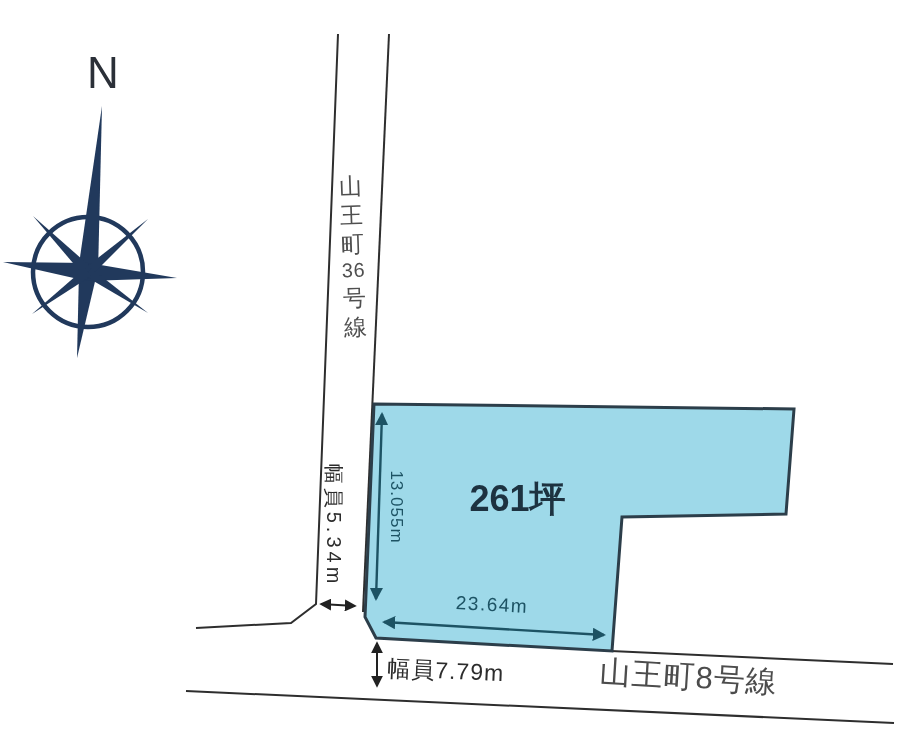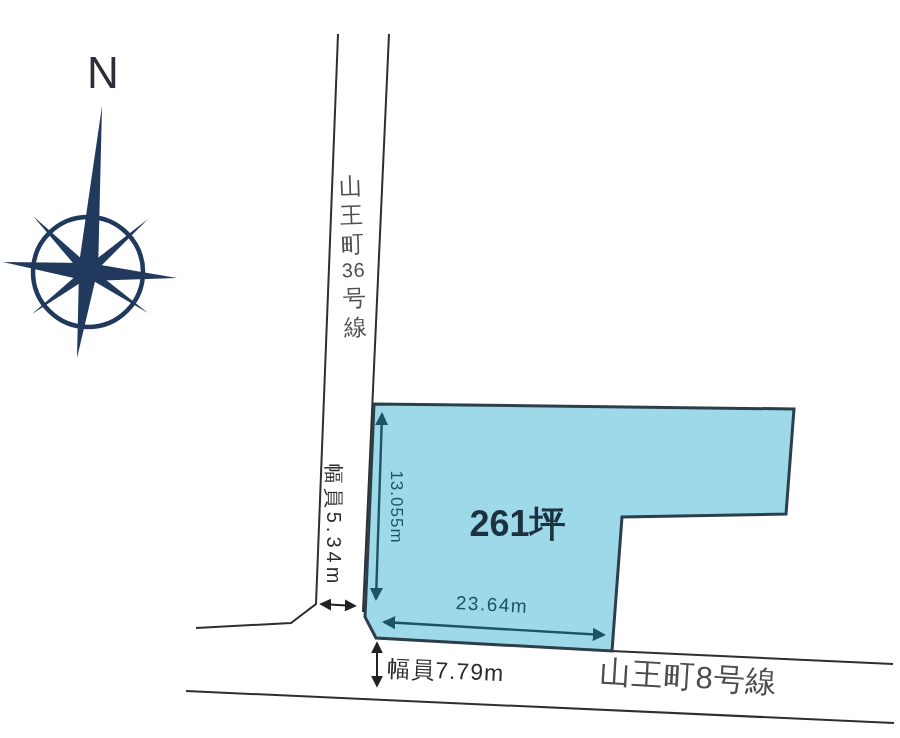--- a/index.html
+++ b/index.html
@@ -20,21 +20,21 @@
   #road36-width{
     left:258px;top:512px;width:150px;text-align:center;font-size:20px;letter-spacing:4px;
     color:#2c2c2c;transform:rotate(90deg);
   }
   #dim-depth{
     left:350px;top:497px;width:92px;text-align:center;font-size:17px;letter-spacing:1px;
     color:#1d5364;transform:rotate(90deg);
   }
   #plot-area{
     left:445px;top:478px;width:145px;text-align:center;font-size:36px;font-weight:bold;
-    color:#1d3240;line-height:42px;margin-top:25px;
+    color:#1d3240;line-height:42px;
   }
   #dim-width{
     left:440px;top:594px;width:104px;text-align:center;font-size:19px;letter-spacing:1.5px;
     color:#1d5364;transform:rotate(3deg);
   }
   #road8-width{
     left:388px;top:653px;font-size:23px;color:#2c2c2c;letter-spacing:1px;
     transform:rotate(2.5deg);transform-origin:left top;
   }
   #road8-name{

